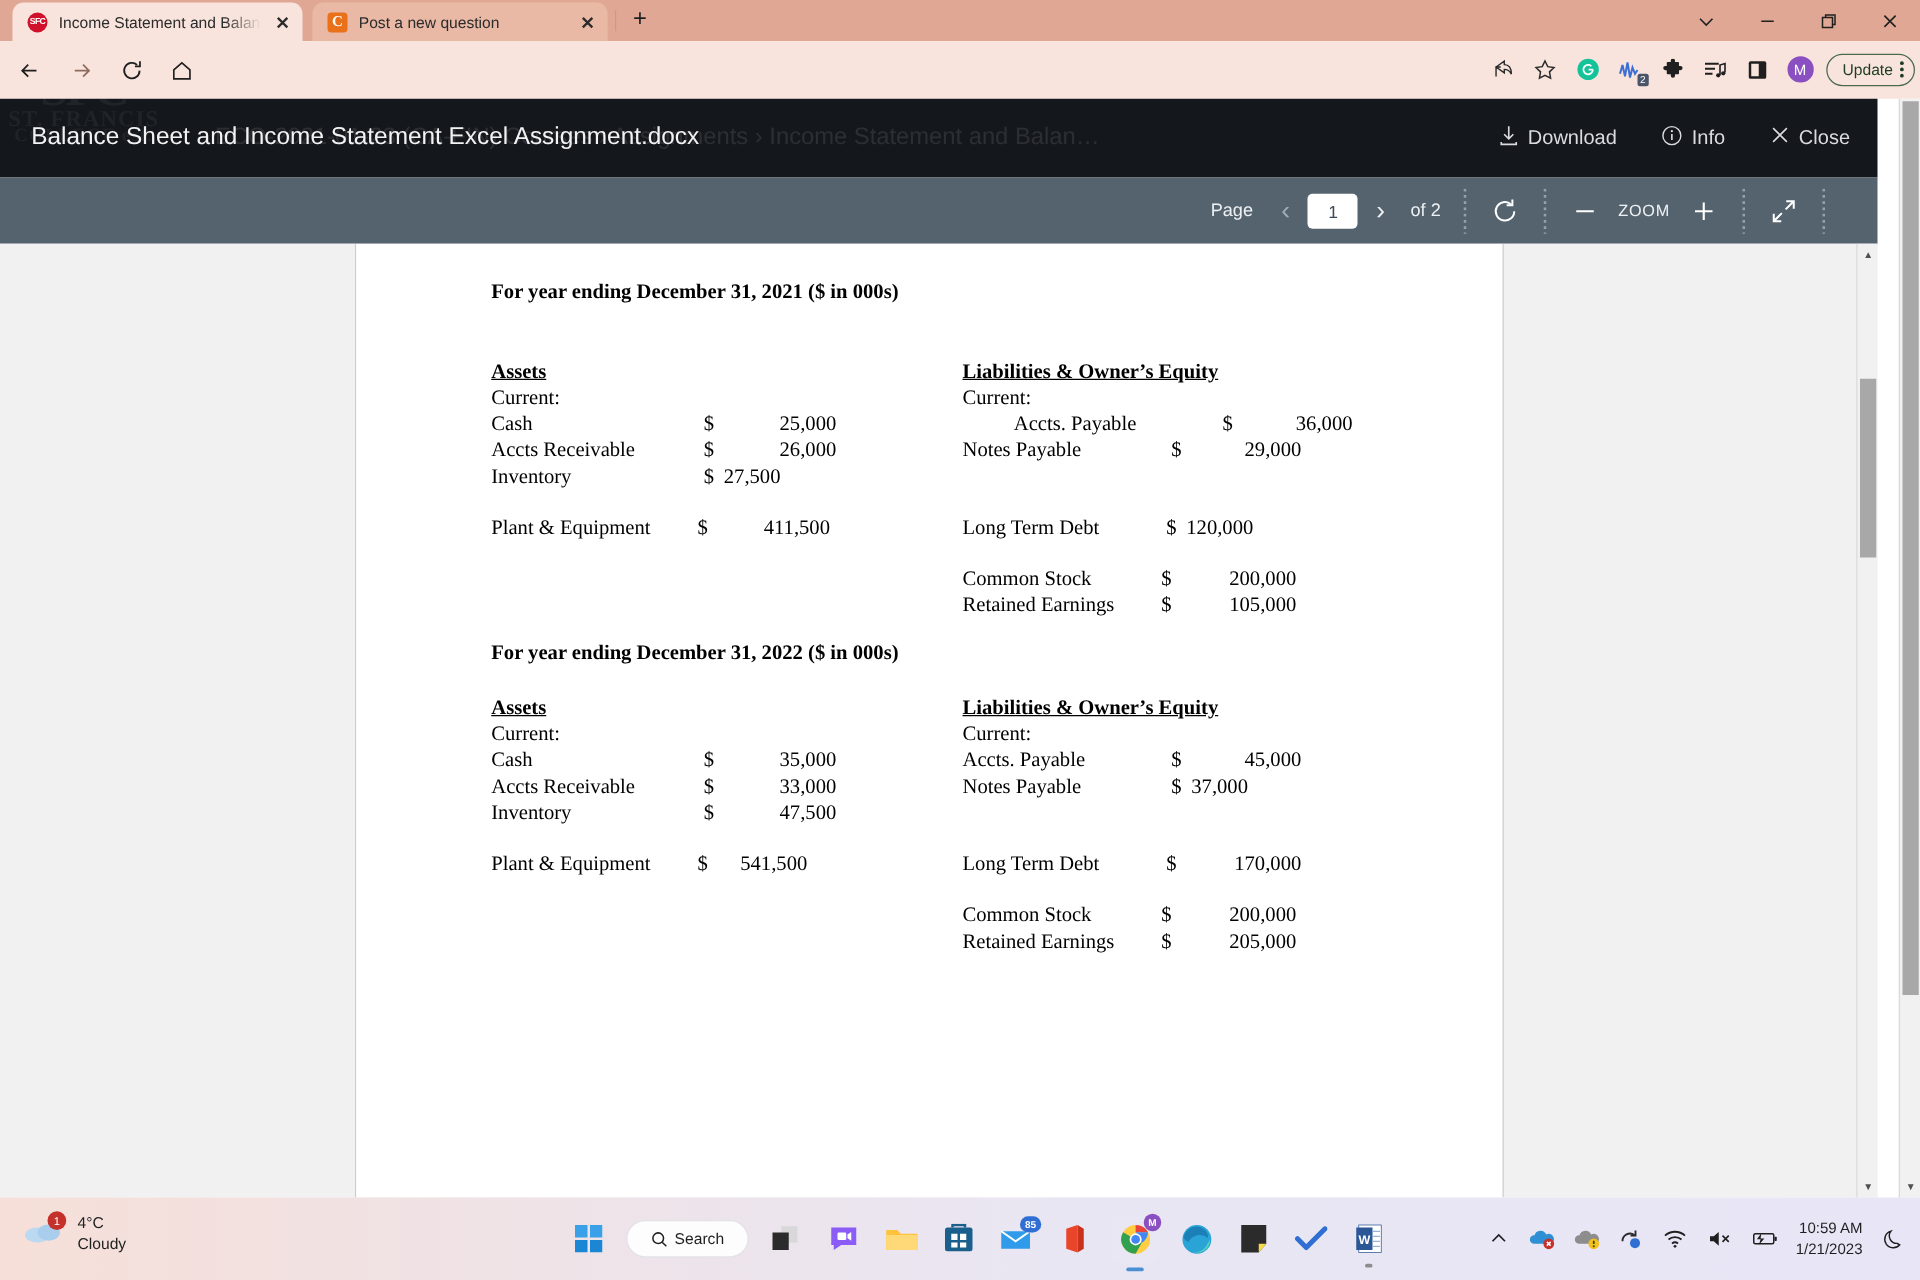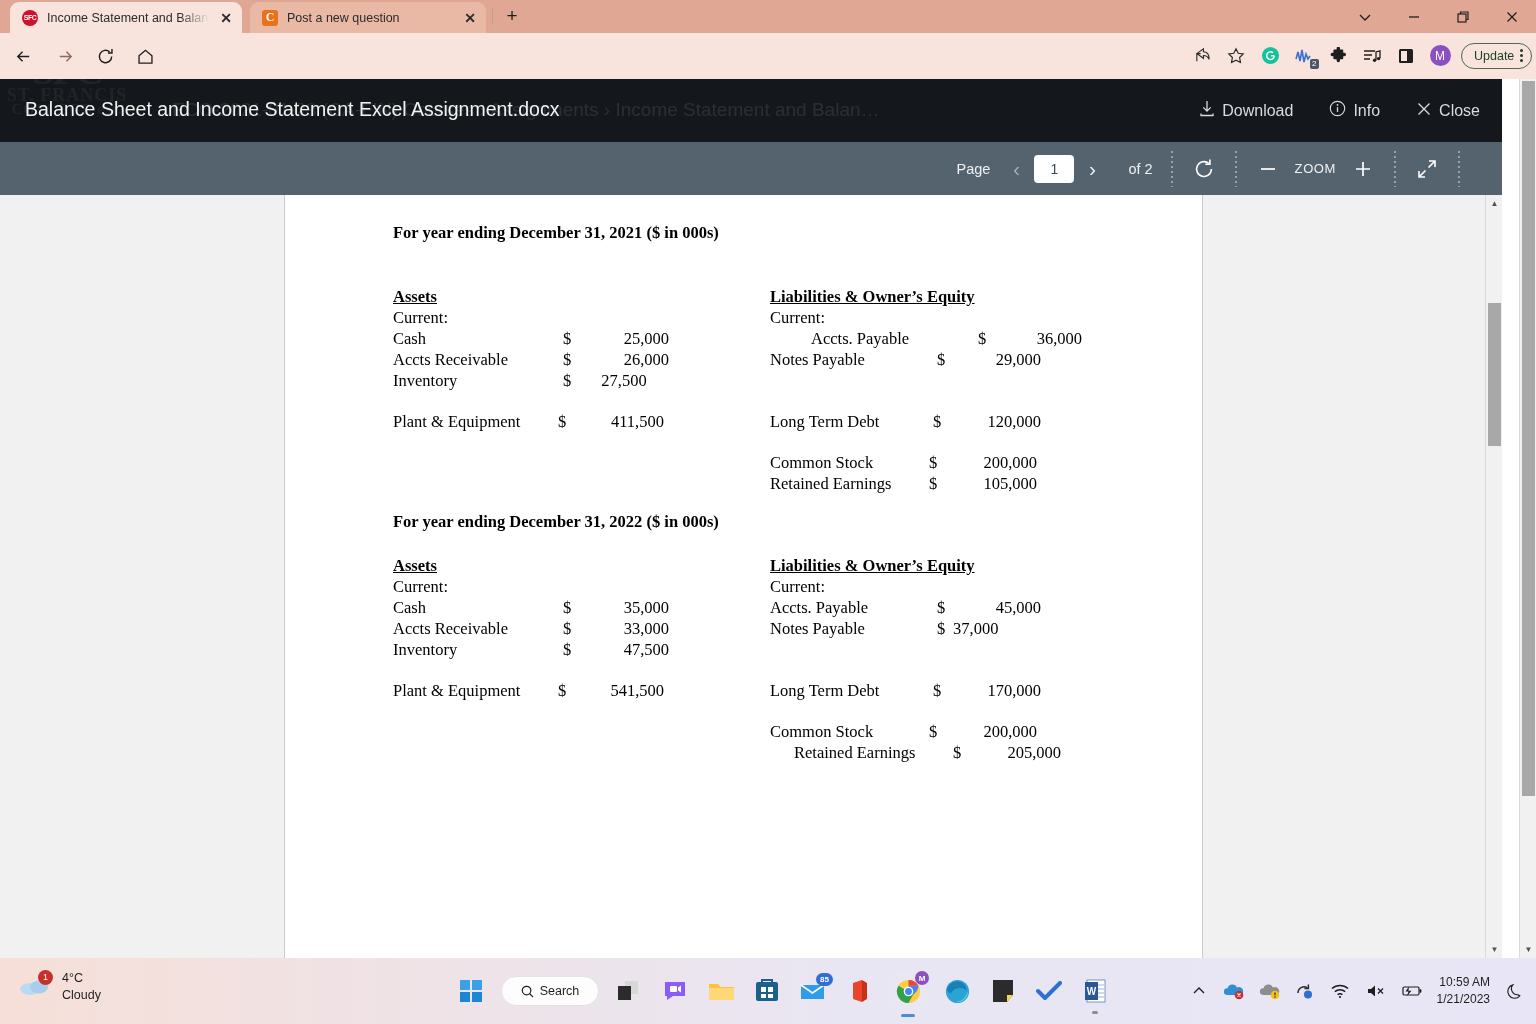--- a/index.html
+++ b/index.html
@@ -98,21 +98,21 @@
     position: absolute; left: 0; top: 142px; width: 1502px; height: 53px;
     background: #55636f; display: flex; align-items: center; justify-content: flex-end;
     padding-right: 24px; color: #fff;
   }
   .pt-group { display: flex; align-items: center; }
   .pt-label { font-size: 14.5px; color: #eef1f3; margin-right: 12px; }
   .chev { width: 28px; text-align: center; font-size: 21px; color: #9fb0bd; line-height: 1; }
   .chev.on { color: #eef1f3; }
   .pagebox { width: 40px; height: 28px; background: #fff; border-radius: 4px; color: #3a4a57;
     font-size: 14px; display: flex; align-items: center; justify-content: center; margin: 0 4px; }
-  .pt-of { font-size: 14.5px; color: #eef1f3; margin-left: 22px; }
+  .pt-of { font-size: 14.5px; color: #eef1f3; margin-left: 10px; }
   .vdots { width: 2px; height: 36px; margin: 0 18px;
     background-image: linear-gradient(#93a3ae 50%, transparent 0);
     background-size: 2px 5px; }
   .zoom-label { font-size: 13px; letter-spacing: 0.6px; color: #eef1f3; margin: 0 14px; }
   .tb-ic { width: 26px; display: flex; align-items: center; justify-content: center; }
 
   
   .viewer-body {
     position: absolute; left: 0; top: 195px; width: 1502px; height: 763px;
     background: #f1f1f1; overflow: hidden;
@@ -384,36 +384,36 @@
       <div class="d-row d-col-head" style="left:108px; top:92px;">Assets</div>
       <div class="d-row" style="left:108px; top:113px;">Current:</div>
 
       <div class="d-row" style="left:108px; top:134px;">
         <span class="lbl" style="width:170px">Cash</span><span class="dollar">$</span><span class="amt" style="width:90px; text-align:right">25,000</span>
       </div>
       <div class="d-row" style="left:108px; top:155px;">
         <span class="lbl" style="width:170px">Accts Receivable</span><span class="dollar">$</span><span class="amt" style="width:90px; text-align:right">26,000</span>
       </div>
       <div class="d-row" style="left:108px; top:176px;">
-        <span class="lbl" style="width:170px">Inventory</span><span class="dollar">$</span><span class="amt" style="width:90px; text-align:center">27,500</span>
+        <span class="lbl" style="width:170px">Inventory</span><span class="dollar">$</span><span class="amt" style="width:90px; text-align:left">27,500</span>
       </div>
       <div class="d-row" style="left:108px; top:217px;">
         <span class="lbl" style="width:165px">Plant &amp; Equipment</span><span class="dollar">$</span><span class="amt" style="width:90px; text-align:right">411,500</span>
       </div>
 
       <div class="d-row d-col-head" style="left:485px; top:92px;">Liabilities &amp; Owner’s Equity</div>
       <div class="d-row" style="left:485px; top:113px;">Current:</div>
       <div class="d-row" style="left:485px; top:134px;margin-left:41px;">
         <span class="lbl" style="width:167px">Accts. Payable</span><span class="dollar">$</span><span class="amt" style="width:88px; text-align:right">36,000</span>
       </div>
       <div class="d-row" style="left:485px; top:155px;">
         <span class="lbl" style="width:167px">Notes Payable</span><span class="dollar">$</span><span class="amt" style="width:88px; text-align:right">29,000</span>
       </div>
       <div class="d-row" style="left:485px; top:217px;">
-        <span class="lbl" style="width:163px">Long Term Debt</span><span class="dollar">$</span><span class="amt" style="width:92px; text-align:right">120,000</span>
+        <span class="lbl" style="width:163px">Long Term Debt</span><span class="dollar">$</span><span class="amt" style="width:92px; text-align:left">120,000</span>
       </div>
       <div class="d-row" style="left:485px; top:258px;">
         <span class="lbl" style="width:159px">Common Stock</span><span class="dollar">$</span><span class="amt" style="width:92px; text-align:right">200,000</span>
       </div>
       <div class="d-row" style="left:485px; top:279px;">
         <span class="lbl" style="width:159px">Retained Earnings</span><span class="dollar">$</span><span class="amt" style="width:92px; text-align:right">105,000</span>
       </div>
 
       <div class="d-heading" style="left:108px; top:317px;">For year ending December 31, 2022 ($ in 000s)</div>
 
@@ -422,38 +422,38 @@
       <div class="d-row" style="left:108px; top:403px;">
         <span class="lbl" style="width:170px">Cash</span><span class="dollar">$</span><span class="amt" style="width:90px; text-align:right">35,000</span>
       </div>
       <div class="d-row" style="left:108px; top:424px;">
         <span class="lbl" style="width:170px">Accts Receivable</span><span class="dollar">$</span><span class="amt" style="width:90px; text-align:right">33,000</span>
       </div>
       <div class="d-row" style="left:108px; top:445px;">
         <span class="lbl" style="width:170px">Inventory</span><span class="dollar">$</span><span class="amt" style="width:90px; text-align:right">47,500</span>
       </div>
       <div class="d-row" style="left:108px; top:486px;">
-        <span class="lbl" style="width:165px">Plant &amp; Equipment</span><span class="dollar">$</span><span class="amt" style="width:90px; text-align:right">541,500</span>
+        <span class="lbl" style="width:165px">Plant &amp; Equipment</span><span class="dollar">$</span><span class="amt" style="width:90px; text-align:center">541,500</span>
       </div>
 
       <div class="d-row d-col-head" style="left:485px; top:361px;">Liabilities &amp; Owner’s Equity</div>
       <div class="d-row" style="left:485px; top:382px;">Current:</div>
       <div class="d-row" style="left:485px; top:403px;">
         <span class="lbl" style="width:167px">Accts. Payable</span><span class="dollar">$</span><span class="amt" style="width:88px; text-align:right">45,000</span>
       </div>
       <div class="d-row" style="left:485px; top:424px;">
         <span class="lbl" style="width:167px">Notes Payable</span><span class="dollar">$</span><span class="amt" style="width:88px; ">37,000</span>
       </div>
       <div class="d-row" style="left:485px; top:486px;">
         <span class="lbl" style="width:163px">Long Term Debt</span><span class="dollar">$</span><span class="amt" style="width:92px; text-align:right">170,000</span>
       </div>
       <div class="d-row" style="left:485px; top:527px;">
         <span class="lbl" style="width:159px">Common Stock</span><span class="dollar">$</span><span class="amt" style="width:92px; text-align:right">200,000</span>
       </div>
-      <div class="d-row" style="left:485px; top:548px;margin-left:24px;">
+      <div class="d-row" style="left:485px; top:548px;">
         <span class="lbl" style="width:159px">Retained Earnings</span><span class="dollar">$</span><span class="amt" style="width:92px; text-align:right">205,000</span>
       </div>
     </div>
 
     <div class="right-rail"></div>
 
     <div class="inner-sb">
       <div class="sb-arrow" style="top:0">▲</div>
       <div class="sb-thumb" style="top:108px; height:143px;"></div>
       <div class="sb-arrow" style="bottom:0">▼</div>

